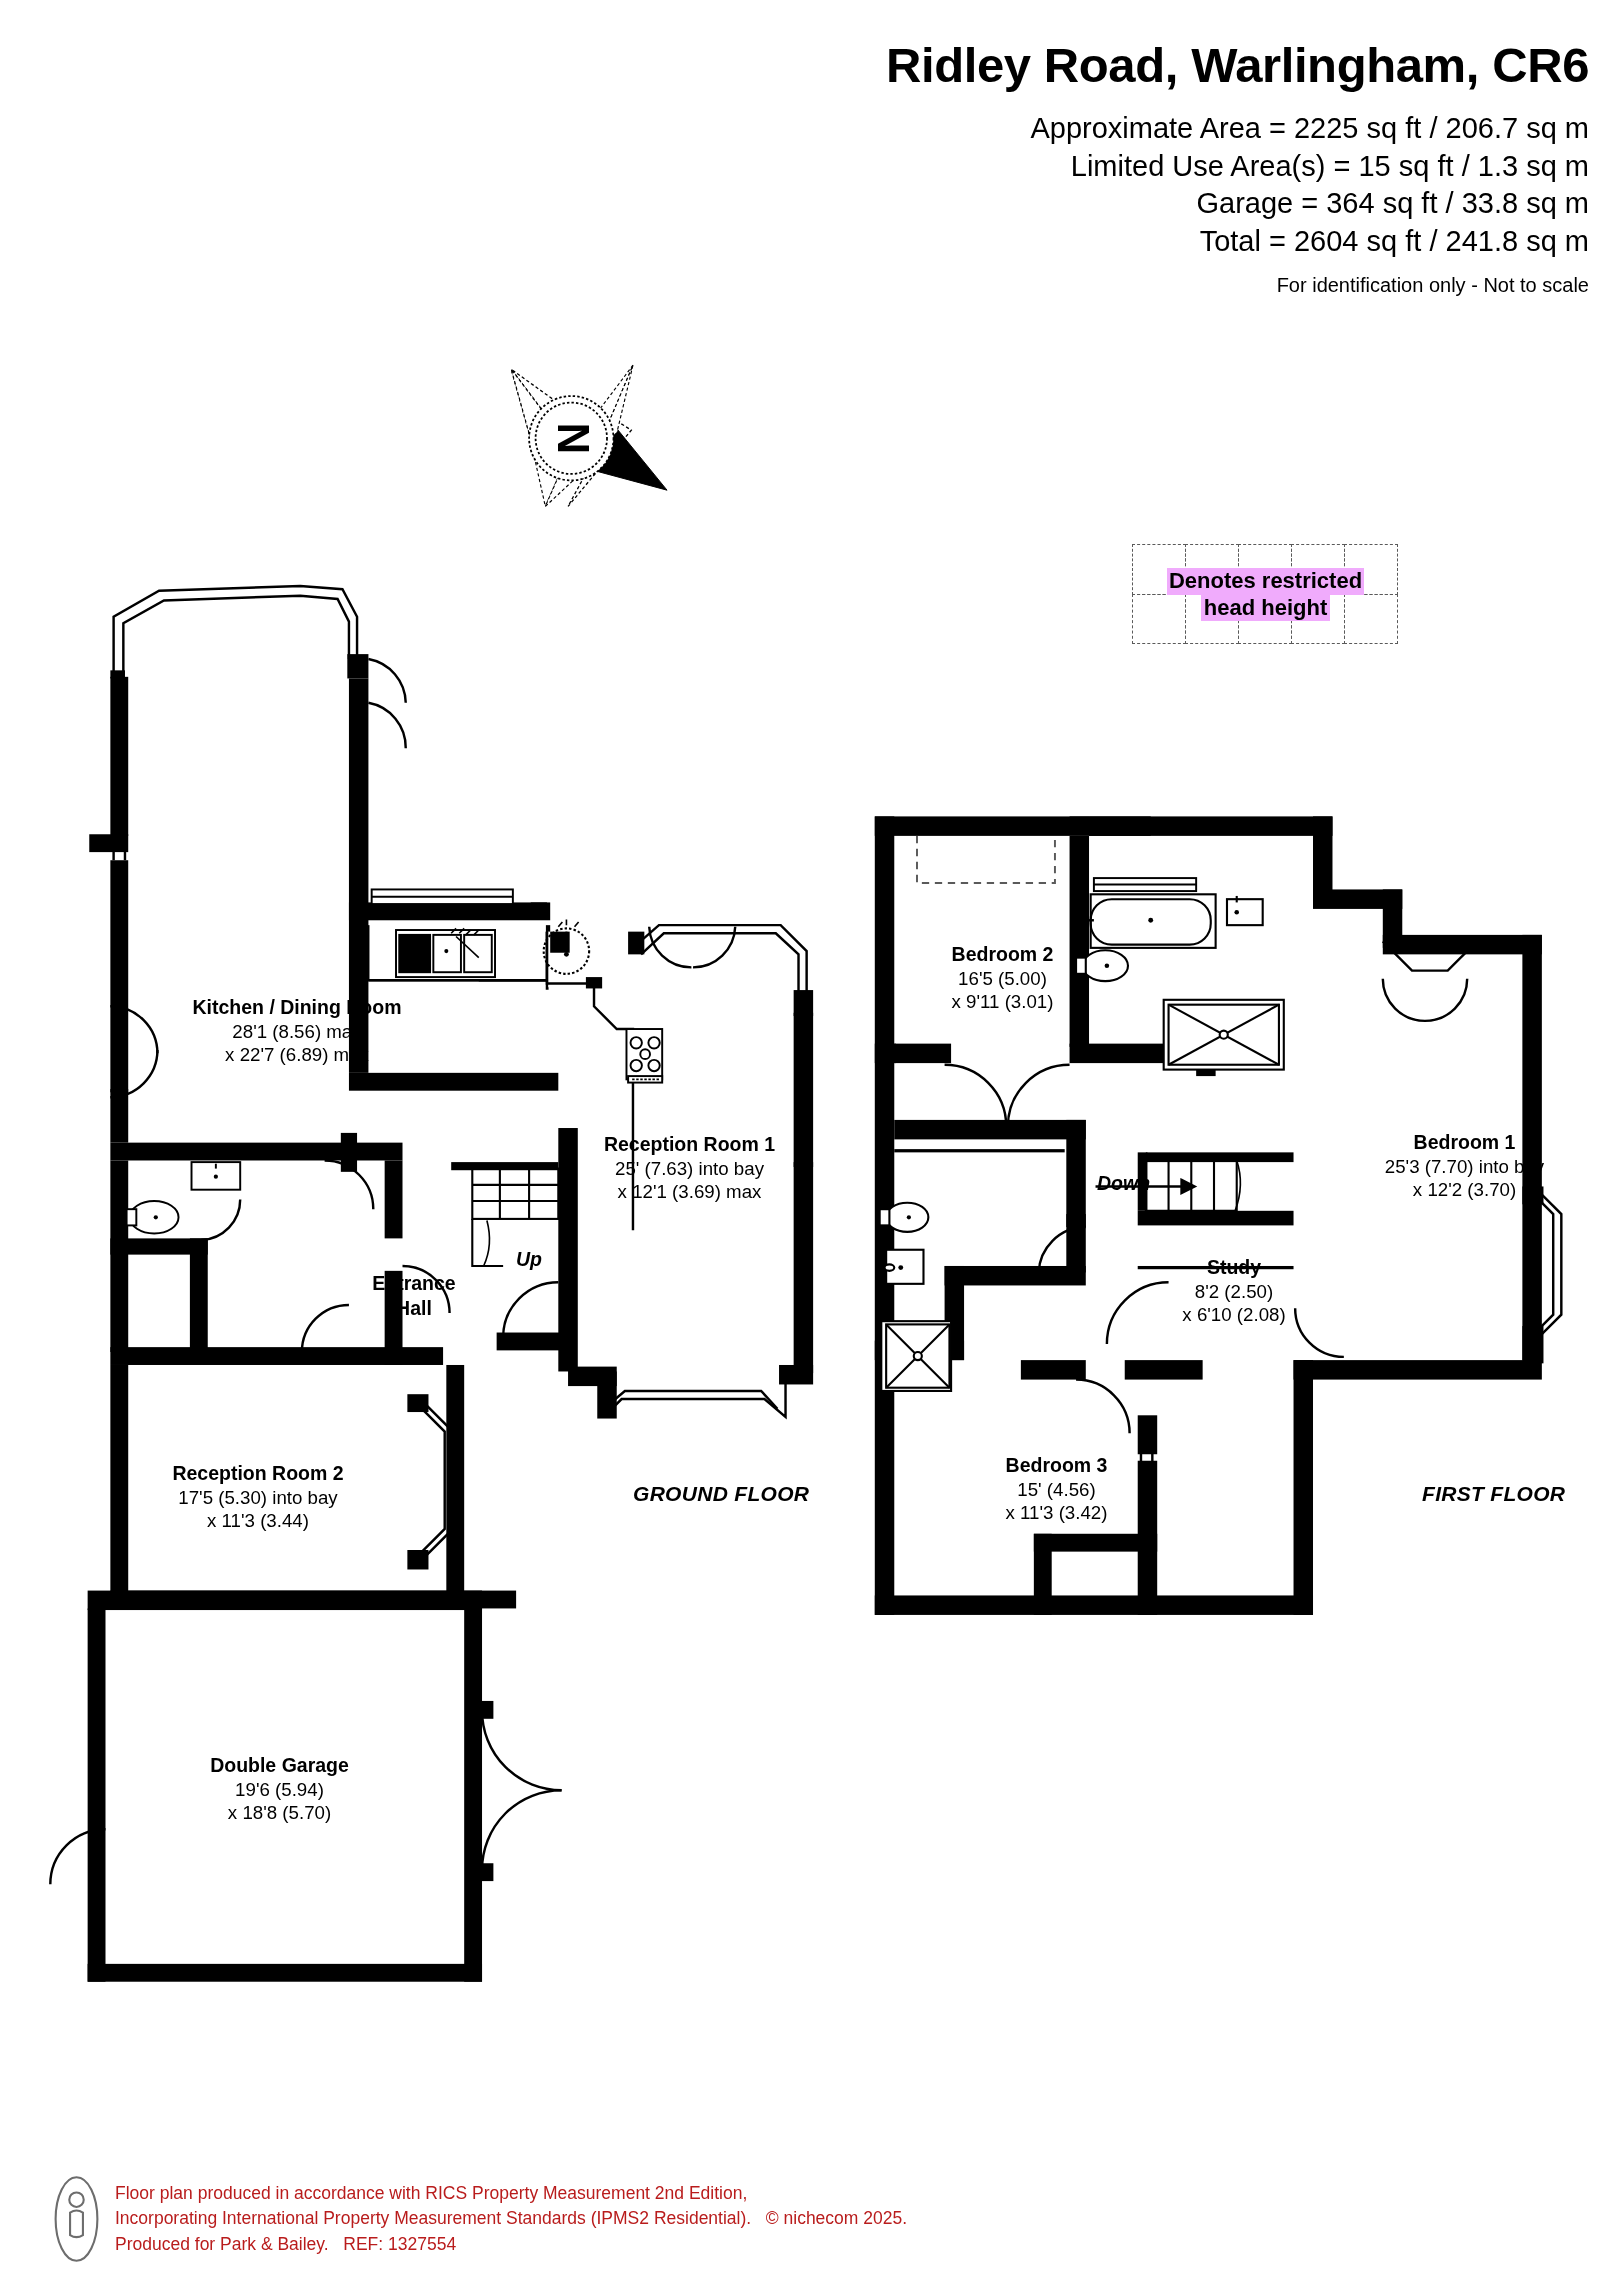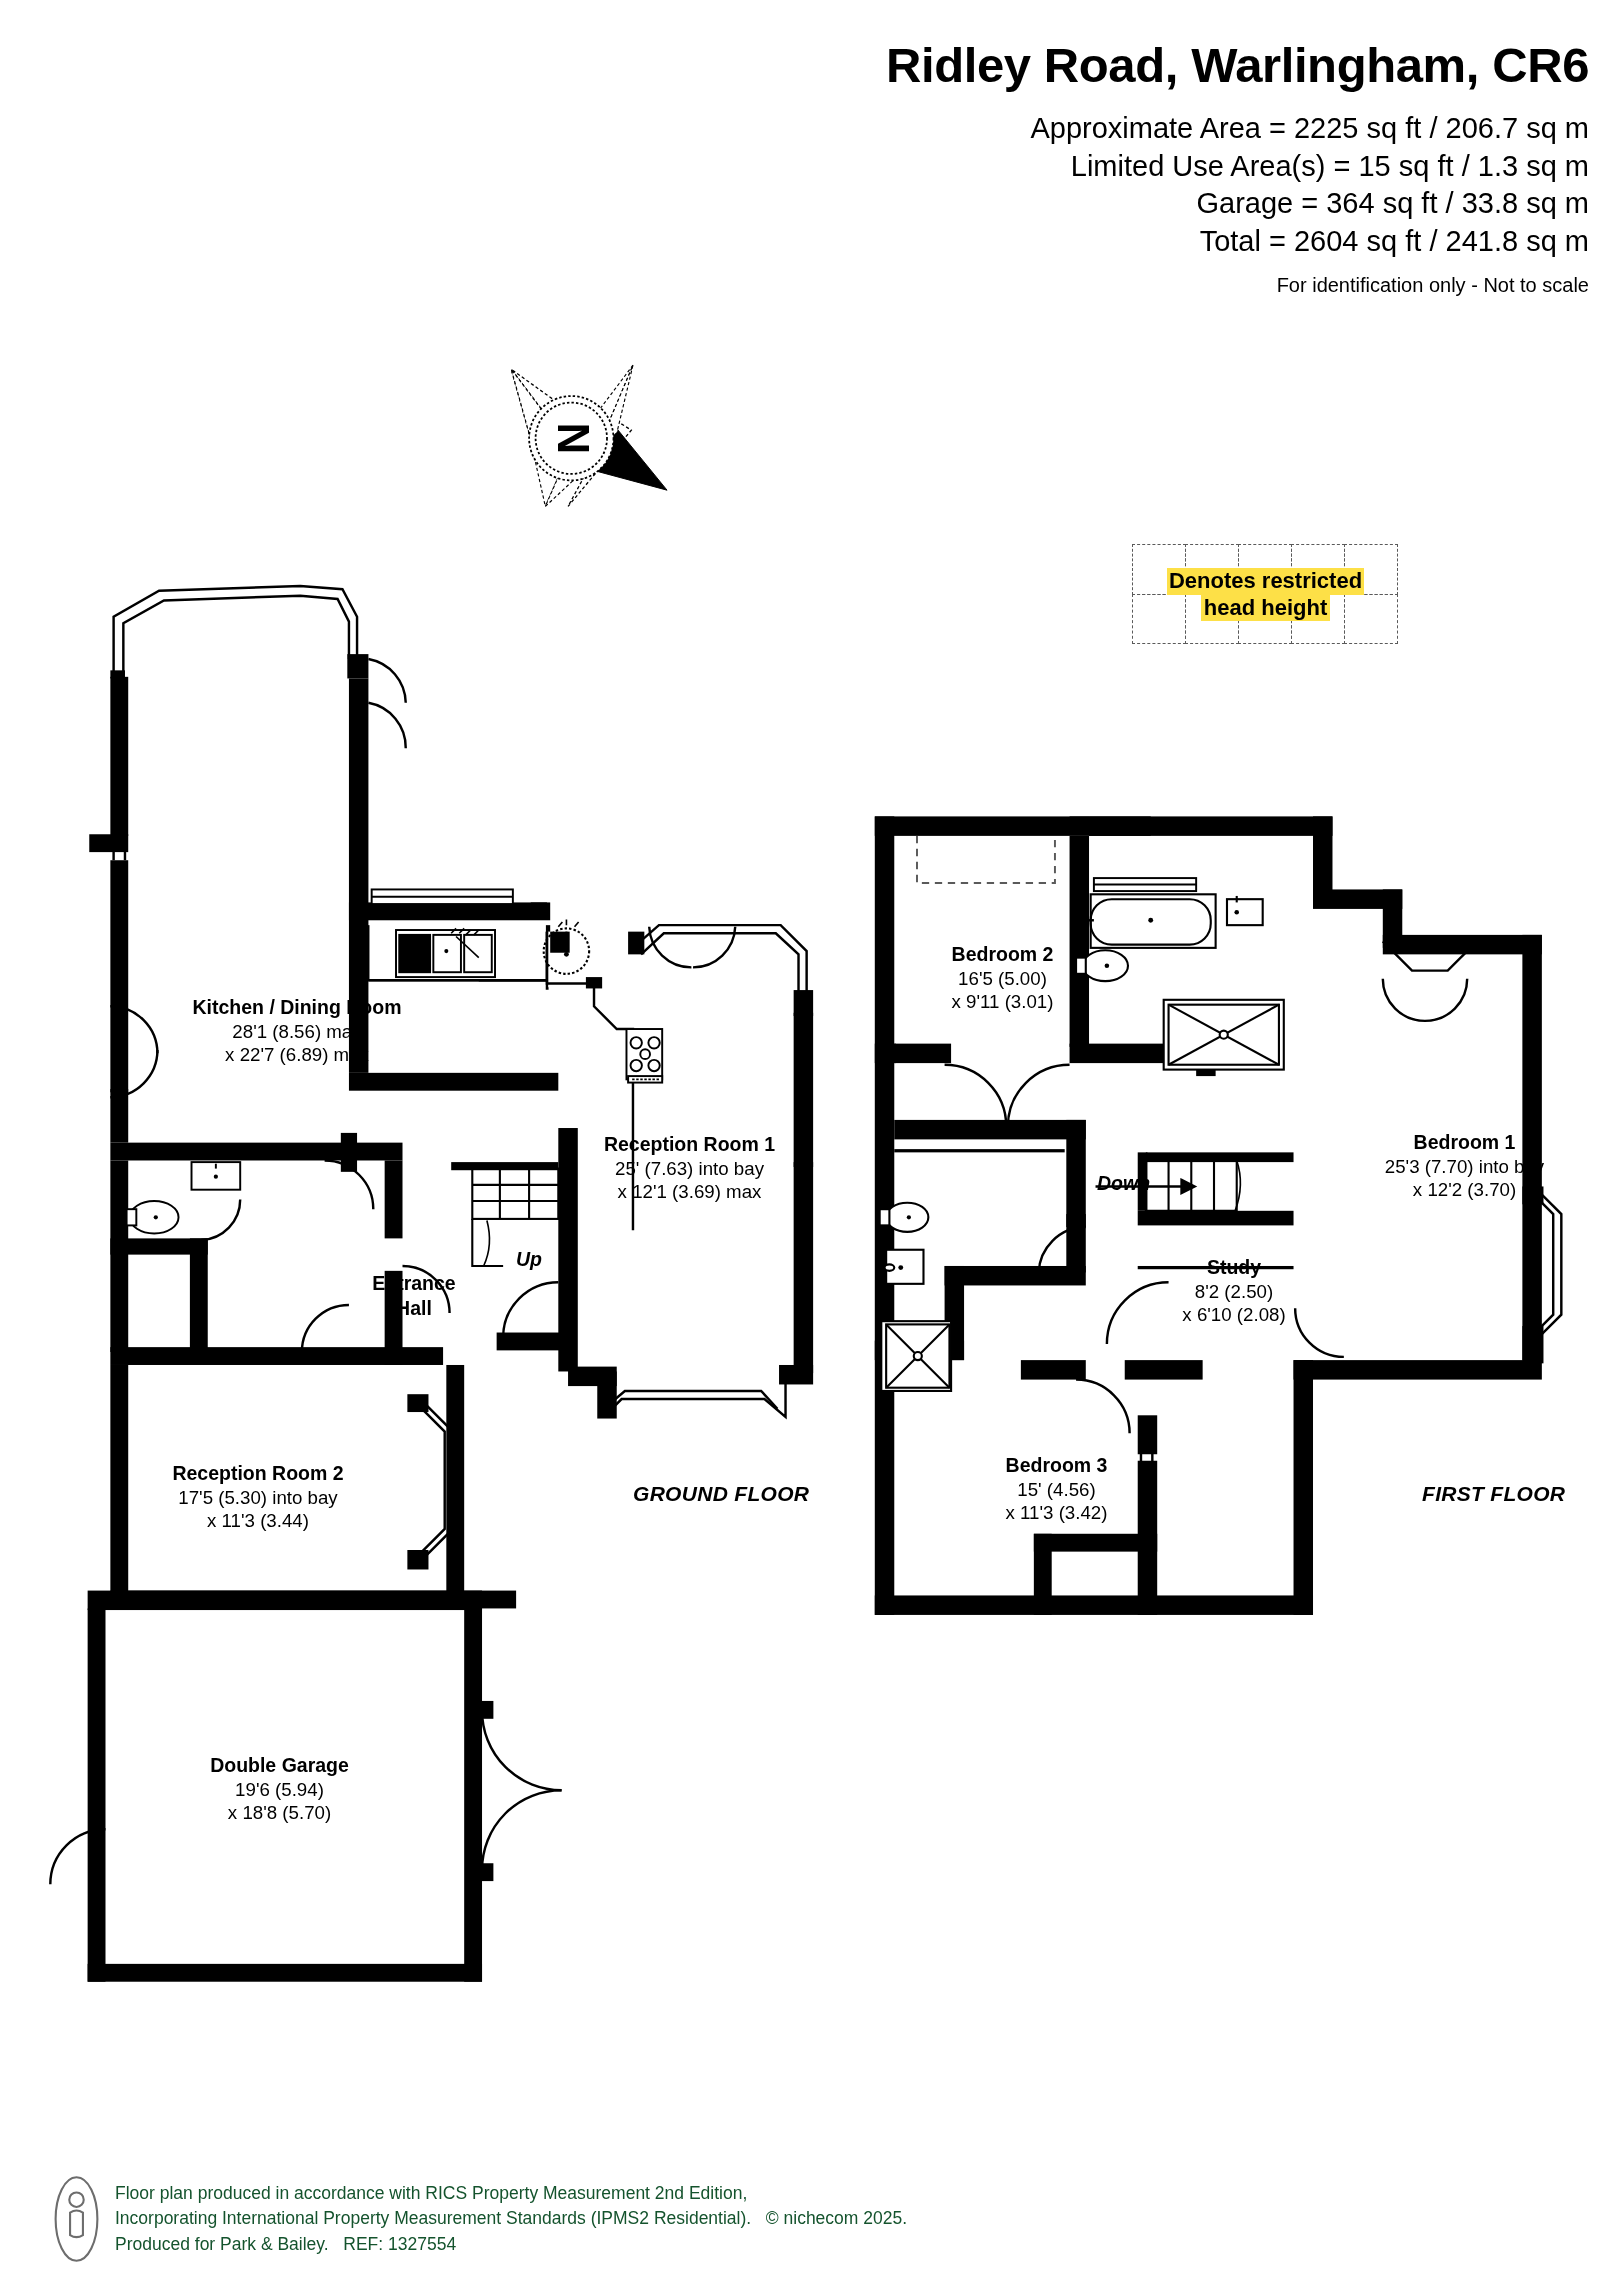--- a/index.html
+++ b/index.html
@@ -74,21 +74,21 @@
     display: flex;
     flex-direction: column;
     align-items: center;
     justify-content: center;
     font-size: 22px;
     font-weight: bold;
     line-height: 1.22;
     text-align: center;
     pointer-events: none;
   }
-  #legend-text span { background: #fde047; padding: 0 2.4px; }
+  #legend-text span { background: #f0abfc; padding: 0 2.4px; }
 
   
   #plan-svg {
     position: absolute;
     left: 0;
     top: 0;
     width: 1623px;
     height: 2295px;
   }
 
@@ -130,21 +130,21 @@
     left: 54px;
     top: 2175px;
     width: 1218px;
     display: flex;
     align-items: center;
     gap: 16px;
   }
   #footer-text {
     font-size: 17.5px;
     line-height: 1.44;
-    color: #14532d;
+    color: #b91c1c;
     white-space: nowrap;
   }
   #footer-text .fl { display: block; }
   .copy-seg { white-space: nowrap; }
 </style>
 </head>
 <body>
 
 <div id="page">
 

